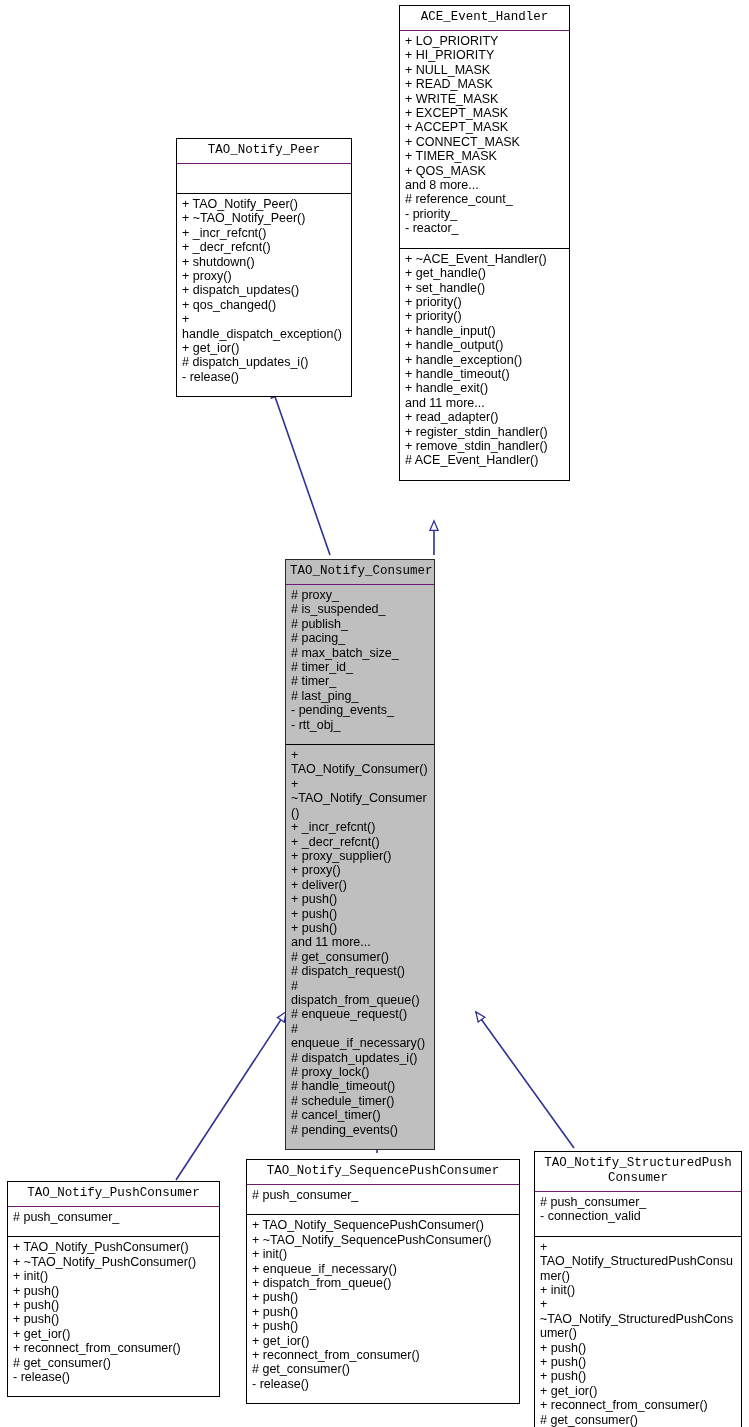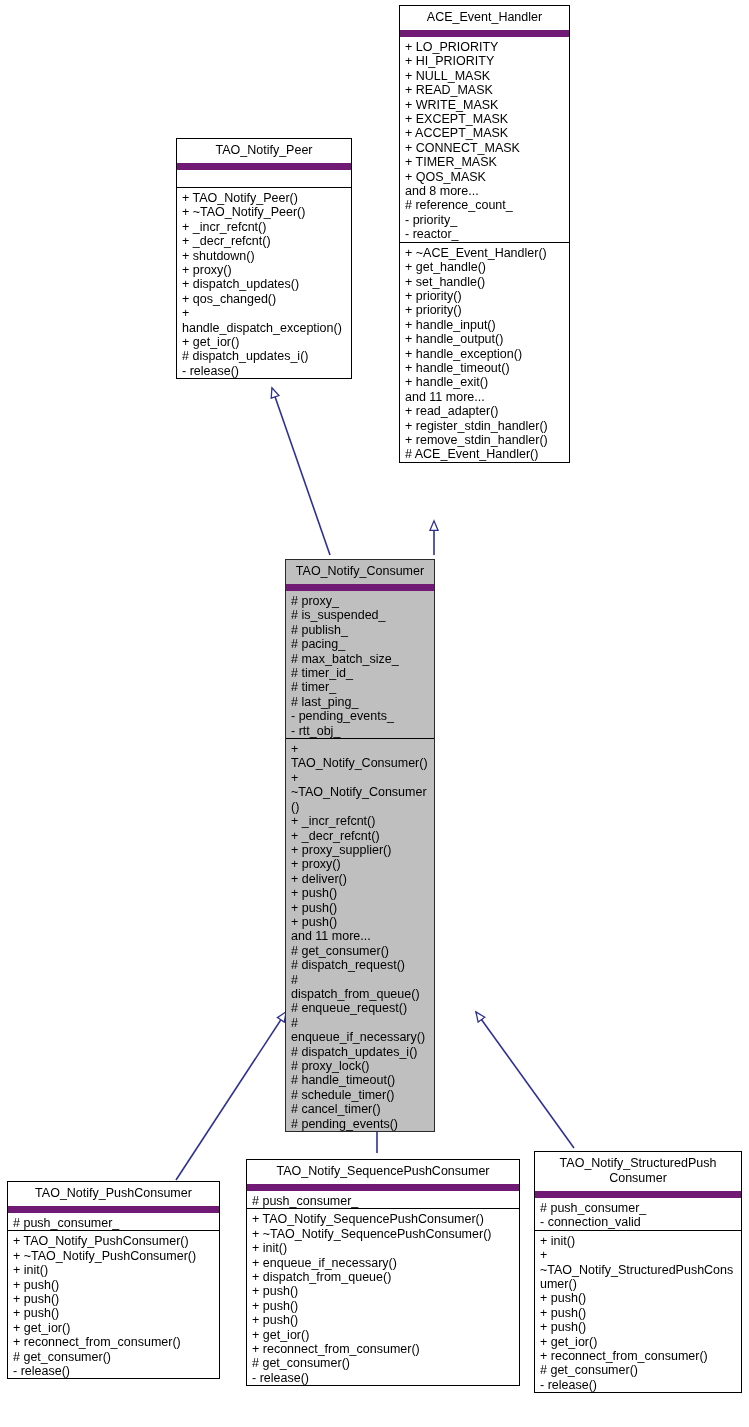--- a/index.html
+++ b/index.html
@@ -37,25 +37,26 @@
   .uml-class.highlight {
     background: #bfbfbf;
     border: 1px solid #2a2a2a;
   }
   .uml-title {
     text-align: center;
     font-size: 12.5px;
     line-height: 15px;
     color: #000000;
     padding: 4px 4px 5px 4px;
-    border-bottom: 7px solid #701a75;
+    border-bottom: 1px solid #701a75;
     white-space: pre-line;
+    font-family: Liberation Mono, monospace;
   }
   .uml-compartment {
-    padding: 3px 5px 0 5px;
+    padding: 3px 5px 12px 5px;
     font-size: 12.5px;
     line-height: 14.4px;
     color: #000000;
     border-bottom: 1px solid #000000;
   }
   .uml-compartment.last {
     border-bottom: none;
   }
   .uml-compartment.empty {
     min-height: 14px;
@@ -235,20 +236,21 @@
   </div>
 
   <div class="uml-class" style="left:534px; top:1151px; width:208px;">
     <div class="uml-title">TAO_Notify_StructuredPush
 Consumer</div>
     <div class="uml-compartment">
       <div class="member"># push_consumer_</div>
       <div class="member">- connection_valid</div>
     </div>
     <div class="uml-compartment last">
+      <div class="member">+ TAO_Notify_StructuredPushConsumer()</div>
       <div class="member">+ init()</div>
       <div class="member">+ ~TAO_Notify_StructuredPushConsumer()</div>
       <div class="member">+ push()</div>
       <div class="member">+ push()</div>
       <div class="member">+ push()</div>
       <div class="member">+ get_ior()</div>
       <div class="member">+ reconnect_from_consumer()</div>
       <div class="member"># get_consumer()</div>
       <div class="member">- release()</div>
     </div>

